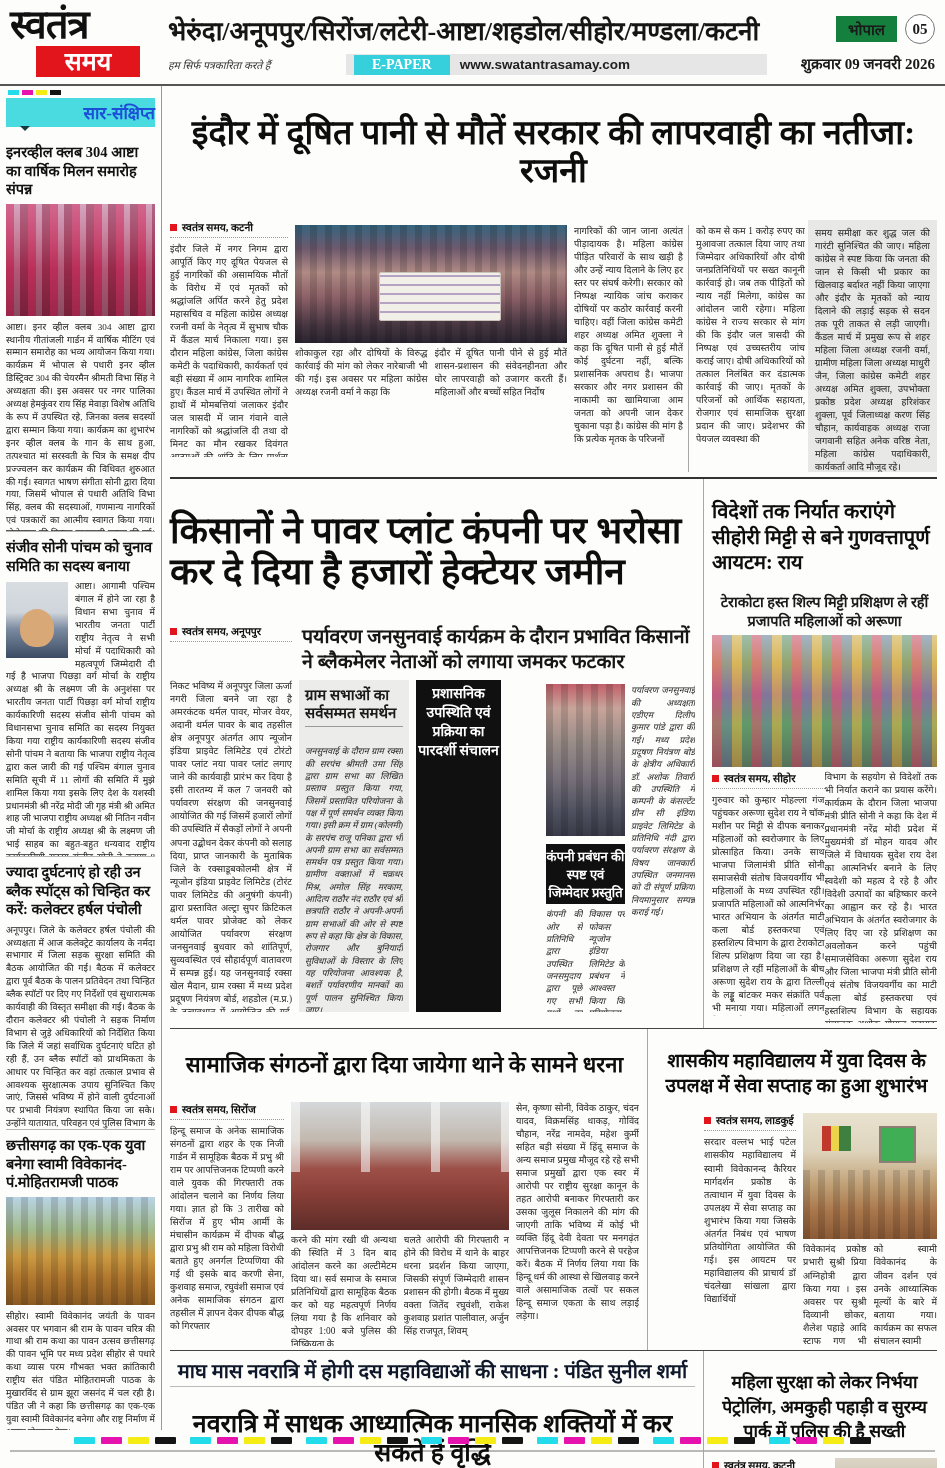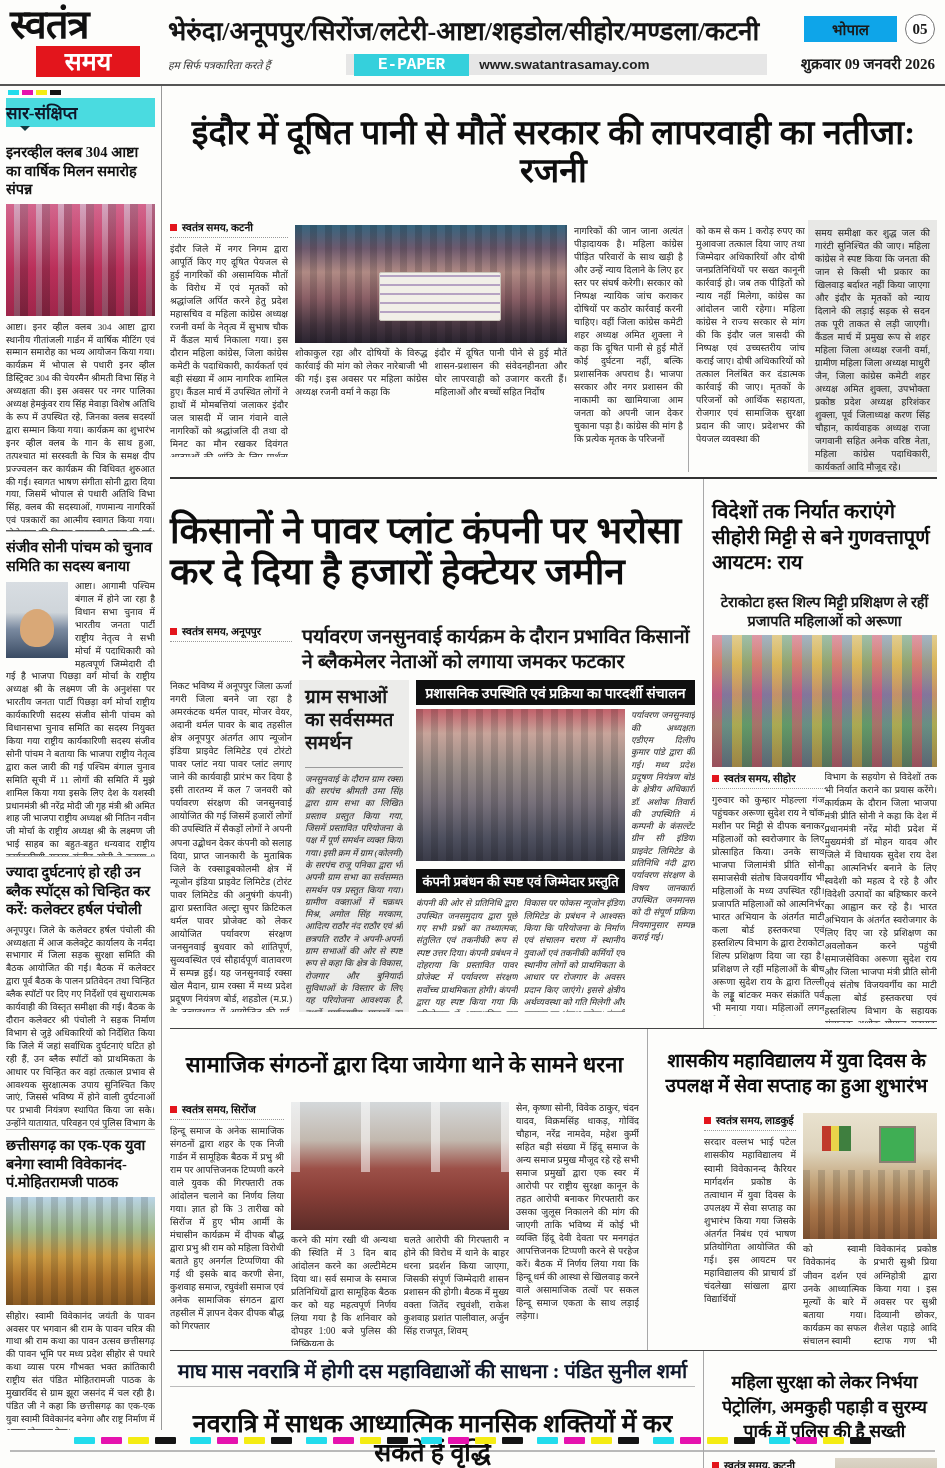--- a/index.html
+++ b/index.html
@@ -9,35 +9,35 @@
   
   .masthead{display:flex;height:86px;padding:4px 10px 0 10px;box-sizing:border-box;border-bottom:2px solid #555;gap:10px;}
   .logo{width:148px;flex:none;}
   .logo-top{font-size:40px;font-weight:bold;line-height:1.05;color:#101010;letter-spacing:-1px;}
   .logo-bottom{background:#e3151c;color:#fff;font-weight:bold;font-size:25px;text-align:center;width:104px;margin-left:26px;line-height:1.25;}
   .mast-center{flex:1;min-width:0;}
   .cities{font-size:26px;font-weight:bold;white-space:nowrap;padding-top:8px;color:#151515;}
   .mast-sub{display:flex;align-items:center;gap:10px;margin-top:6px;}
   .tagline{font-style:italic;font-size:10.5px;width:168px;flex:none;color:#333;}
   .graybar{background:#e6e6e6;flex:1;display:flex;align-items:center;gap:10px;height:21px;padding:0 8px;}
-  .epaper{background:#35d0dc;color:#fff;font-weight:bold;font-size:16px;padding:2px 24px;font-family:Liberation Mono, monospace;}
+  .epaper{background:#35d0dc;color:#fff;font-weight:bold;font-size:14px;padding:2px 18px;font-family:Liberation Serif, serif;}
   .site{font-weight:bold;font-size:13.5px;color:#222;font-family:"Liberation Sans",sans-serif;}
   .mast-right{width:158px;flex:none;text-align:right;padding-top:10px;}
-  .edition-chip{background:#0ea5e9;font-weight:bold;font-size:15px;padding:3px 28px;display:inline-block;vertical-align:middle;}
+  .edition-chip{background:#15803d;font-weight:bold;font-size:15px;padding:3px 12px;display:inline-block;vertical-align:middle;}
   .pagenum{display:inline-block;width:28px;height:28px;border-radius:50%;background:#fff;border:1px solid #777;font-weight:bold;font-size:15px;line-height:28px;text-align:center;margin-left:4px;vertical-align:middle;}
   .dateline{font-weight:bold;font-size:15px;margin-top:9px;}
   
   .content{display:flex;height:1344px;}
   .sidebar{width:162px;flex:none;border-right:1px solid #999;padding:3px 6px;box-sizing:border-box;overflow:hidden;}
   .main{flex:1;min-width:0;padding:2px 8px 0 8px;box-sizing:border-box;}
   .minicmyk{display:flex;gap:3px;margin:1px 0 3px 2px;}
   .minichip{width:11px;height:5px;}
   .c{background:#22dcec}.m{background:#e512ae}.y{background:#f4ec12}.k{background:#141414}
   
-  .sec-head{background:#4adbe0;color:#0f172a;font-weight:bold;text-align:left;font-size:17px;padding:3px 0;position:relative;margin-bottom:10px;}
+  .sec-head{background:#4adbe0;color:#1d4ed8;font-weight:bold;text-align:right;font-size:17px;padding:3px 0;position:relative;margin-bottom:10px;}
   .sec-head:after{content:"";position:absolute;left:14px;bottom:-9px;border:5px solid transparent;border-top-color:#123a40;}
   .sb-story{border-bottom:1px solid #b5b5b5;padding:6px 0 0;overflow:hidden;}
   .sb-title{font-weight:bold;font-size:14.5px;line-height:1.28;margin-bottom:5px;color:#111;}
   .sb-body{font-size:9.1px;line-height:1.42;text-align:justify;color:#222;}
   .sb-photo{width:100%;margin:3px 0 5px;position:relative;overflow:hidden;}
   .sb-portrait{float:left;width:62px;height:76px;margin:2px 7px 2px 0;position:relative;overflow:hidden;}
   .s1{height:388px}.s2{height:318px}.s3{height:266px}.s4{height:322px;border-bottom:none}
   
   .byline{font-weight:bold;font-size:10.5px;border-bottom:1px dotted #999;padding-bottom:3px;margin-bottom:5px;color:#111;}
   .bullet{display:inline-block;width:7px;height:7px;background:#e3151c;margin-right:5px;}
@@ -65,22 +65,22 @@
   
   .row-bc{display:flex;border-bottom:1px solid #444;}
   .artB{width:534px;flex:none;padding:4px 8px 5px 0;box-sizing:border-box;}
   .b-headline{font-size:37px;font-weight:bold;line-height:1.1;padding:4px 0 6px;color:#0d0d0d;}
   .b-subrow{display:flex;gap:10px;align-items:flex-start;}
   .b-bylinecol{width:122px;flex:none;}
   .b-subhead{flex:1;font-size:19.5px;font-weight:bold;line-height:1.3;color:#161616;}
   .b-body{display:flex;gap:7px;height:332px;margin-top:6px;}
   .b-c1{width:122px;flex:none;}
   .b-graybox{width:98px;flex:none;background:#ececea;padding:6px;overflow:hidden;}
-  .bx-title{font-weight:bold;font-size:19px;line-height:1.2;border-bottom:1px solid #9a9a9a;margin-bottom:5px;padding-bottom:12px;}
-  .b-right{flex:1;display:flex;flex-direction:column;min-width:0;}
+  .bx-title{font-weight:bold;font-size:15px;line-height:1.2;border-bottom:1px solid #9a9a9a;margin-bottom:18px;padding-bottom:4px;}
+  .b-right{flex:1;display:flex;min-width:0;gap:45px;}
   .b-banner{background:#101010;color:#fff;font-weight:bold;font-size:14px;text-align:center;padding:3px 0;}
   .b-mainrow{display:flex;gap:6px;flex:1;margin-top:4px;min-height:0;}
   .ph-hearing{height:152px;background:linear-gradient(180deg,#c2606a 0%,#c8a49a 16%,#9a8d88 38%,#77707a 62%,#4d4f5e 85%,#3a3b48 100%);}
   .b-capbar{background:#101010;color:#fff;font-weight:bold;font-size:13px;text-align:center;padding:3px 0;margin-top:2px;}
   .b-lowcols{display:flex;gap:6px;flex:1;margin-top:4px;min-height:0;}
   .b-lc{flex:1;}
   .b-c5{width:64px;flex:none;}
   .artC{flex:1;min-width:0;padding:4px 0 5px 8px;box-sizing:border-box;}
   .c-headline{font-size:20px;font-weight:bold;text-align:left;line-height:1.28;color:#0d0d0d;}
   .c-subhead{font-size:14.5px;font-weight:bold;text-align:center;line-height:1.35;margin:4px 0 3px;}
@@ -310,22 +310,22 @@
               <div class="byline"><span class="bullet"></span><span>स्वतंत्र समय, लाडकुई</span></div>
               <div class="txt" style="height:200px;">सरदार वल्लभ भाई पटेल शासकीय महाविद्यालय में स्वामी विवेकानन्द कैरियर मार्गदर्शन प्रकोष्ठ के तत्वाधान में युवा दिवस के उपलक्ष्य में सेवा सप्ताह का शुभारंभ किया गया जिसके अंतर्गत निबंध एवं भाषण प्रतियोगिता आयोजित की गई। इस आयटम पर महाविद्यालय की प्राचार्य डॉ चंदलेखा सांखला द्वारा विद्यार्थियों</div>
             </div>
             <div class="e-right">
               <div class="ph ph-class">
                 <div class="board"></div>
                 <div class="posterband"></div>
                 <div class="crowdtex" style="inset:45% 0 0 0;"></div>
               </div>
               <div class="e-caps">
+                <div class="e-cap txt">विवेकानंद प्रकोष्ठ प्रभारी सुश्री प्रिया अग्निहोत्री द्वारा किया गया । इस अवसर पर सुश्री दिव्यानी छोकर, शैलेश पहाड़े आदि स्टाफ गण भी उपस्थित रहे।</div>
                 <div class="e-cap txt">को स्वामी विवेकानंद के जीवन दर्शन एवं उनके आध्यात्मिक मूल्यों के बारे में बताया गया। कार्यक्रम का सफल संचालन स्वामी</div>
-                <div class="e-cap txt">विवेकानंद प्रकोष्ठ प्रभारी सुश्री प्रिया अग्निहोत्री द्वारा किया गया । इस अवसर पर सुश्री दिव्यानी छोकर, शैलेश पहाड़े आदि स्टाफ गण भी उपस्थित रहे।</div>
               </div>
             </div>
           </div>
         </section>
       </div>
 
       <div class="row-fg">
 
         <section class="artF vr">
           <div class="f-band">माघ मास नवरात्रि में होगी दस महाविद्याओं की साधना : पंडित सुनील शर्मा</div>

